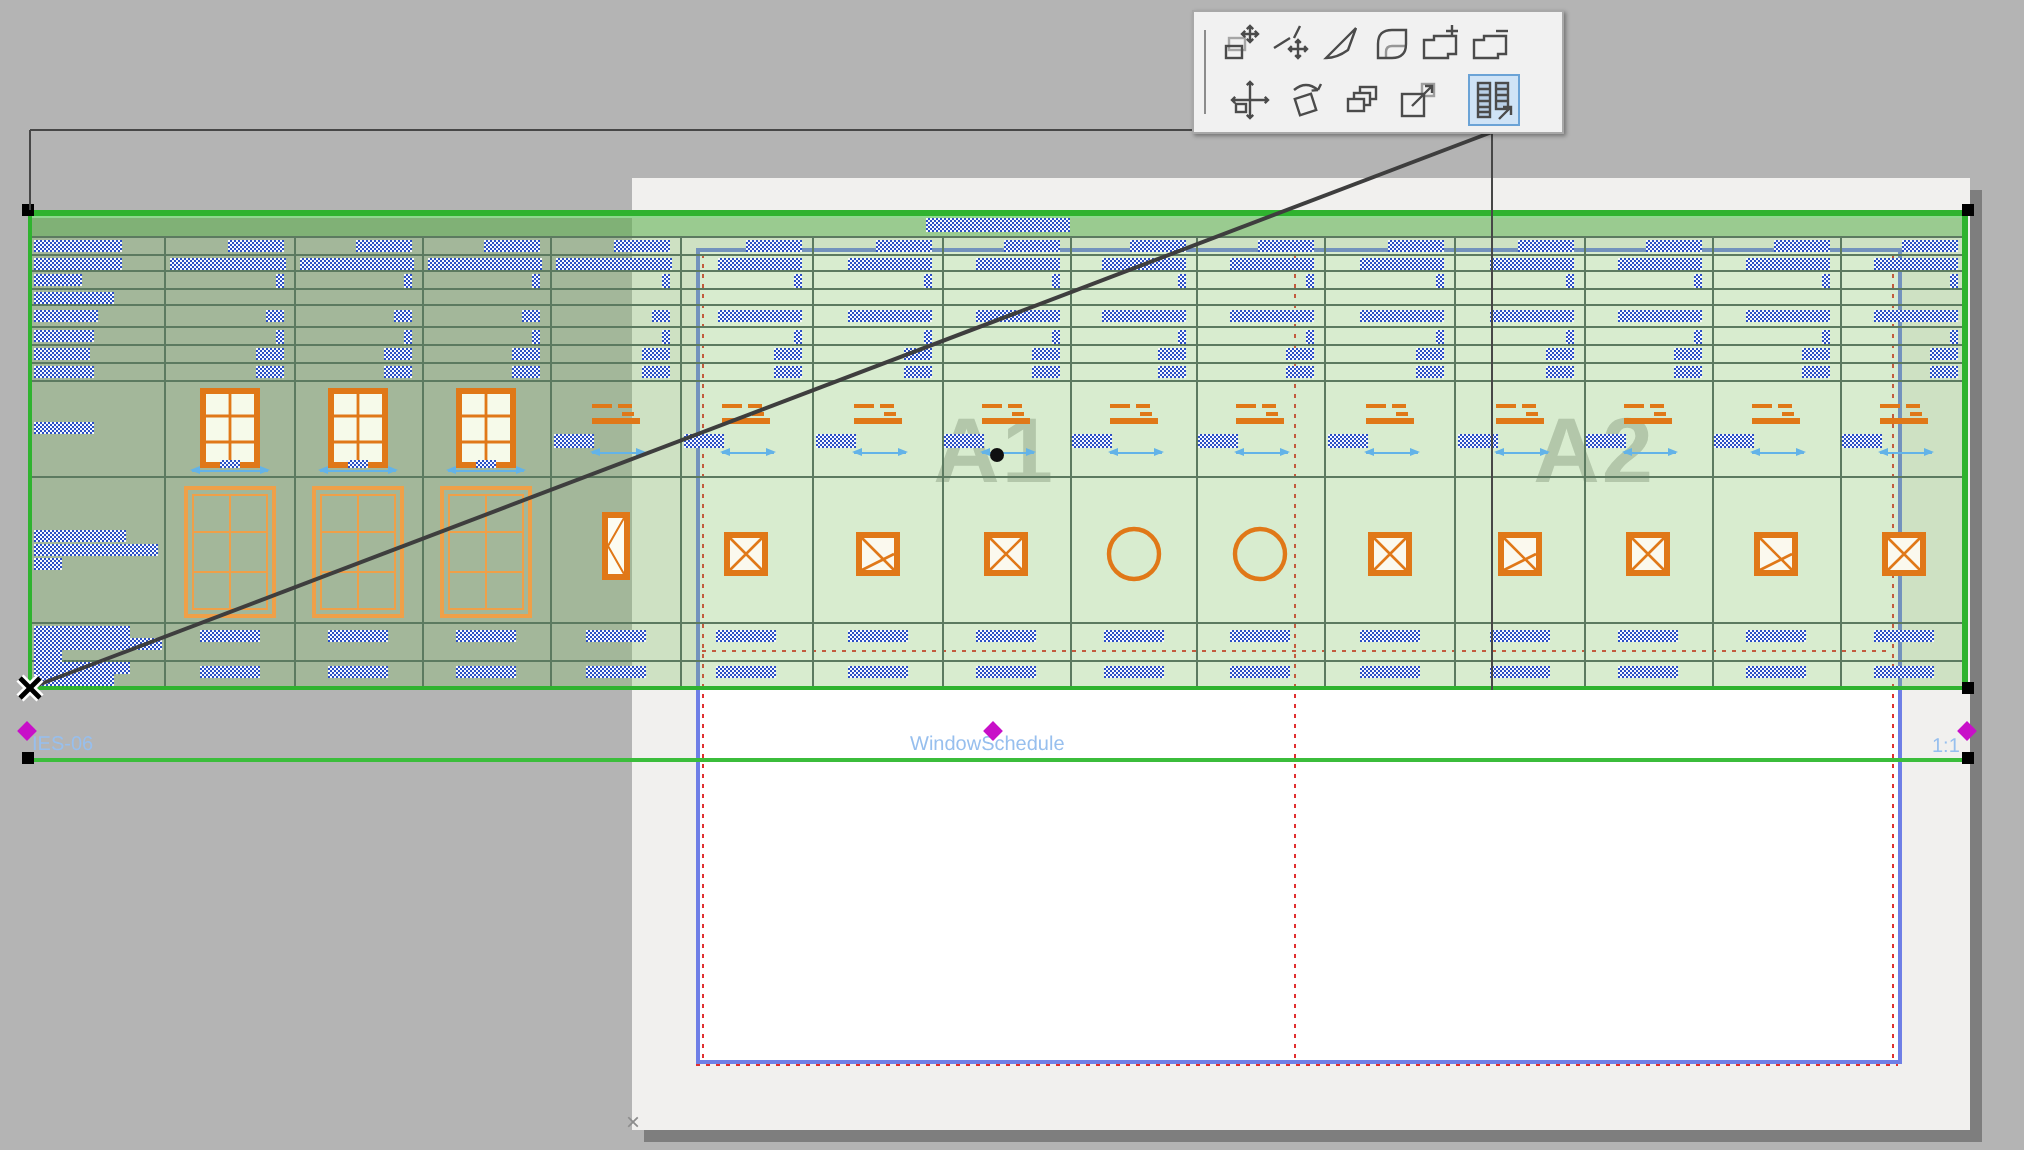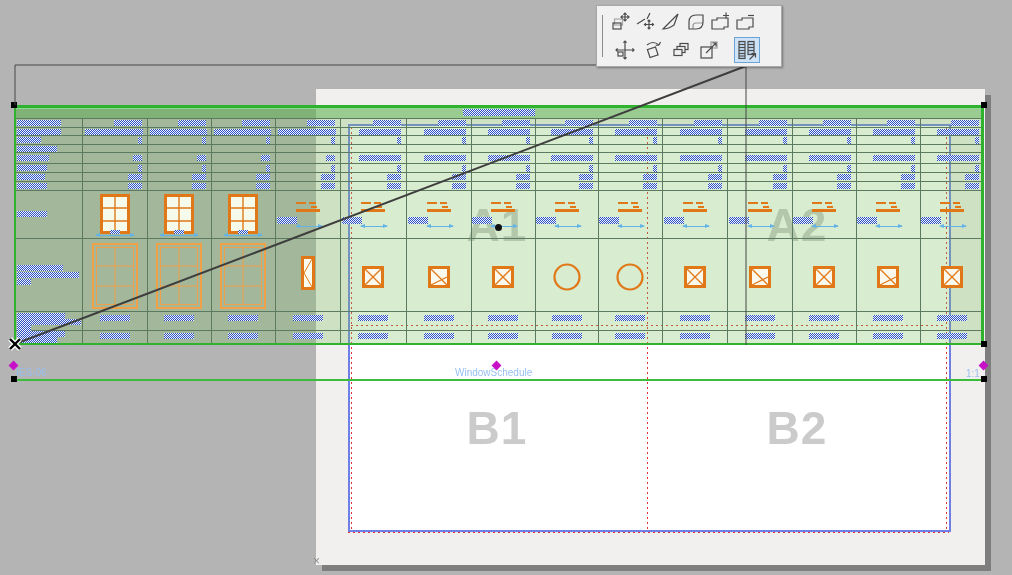--- a/index.html
+++ b/index.html
@@ -62,22 +62,20 @@
 
   <div class="red-v" style="left:351px;top:127px;height:403px;"></div>
   <div class="red-v" style="left:647px;top:127px;height:403px;"></div>
   <div class="red-v" style="left:946px;top:127px;height:403px;"></div>
   <div class="red-h" style="left:351px;top:127px;width:595px;"></div>
   <div class="red-h" style="left:351px;top:325px;width:595px;"></div>
   <div class="red-h" style="left:348px;top:532px;width:601px;"></div>
 
   <div class="ghost-label" style="left:497px;top:227px;">A1</div>
   <div class="ghost-label" style="left:797px;top:227px;">A2</div>
-  <div class="ghost-label" style="left:497px;top:430px;">B1</div>
-  <div class="ghost-label" style="left:797px;top:430px;">B2</div>
   <div id="sheet-corner-x">×</div>
 
   <div id="schedule">
       <div class="fill" style="left: 0px; top: 0px; width: 970px; height: 240px;"></div>
       <div class="titleband" style="left: 0px; top: 0px; width: 970px; height: 13px;"></div>
       <div class="gl" style="left: 68px; top: 13px; width: 1px; height: 227px;"></div>
       <div class="gl" style="left: 133px; top: 13px; width: 1px; height: 227px;"></div>
       <div class="gl" style="left: 197px; top: 13px; width: 1px; height: 227px;"></div>
       <div class="gl" style="left: 261px; top: 13px; width: 1px; height: 227px;"></div>
       <div class="gl" style="left: 326px; top: 13px; width: 1px; height: 227px;"></div>

